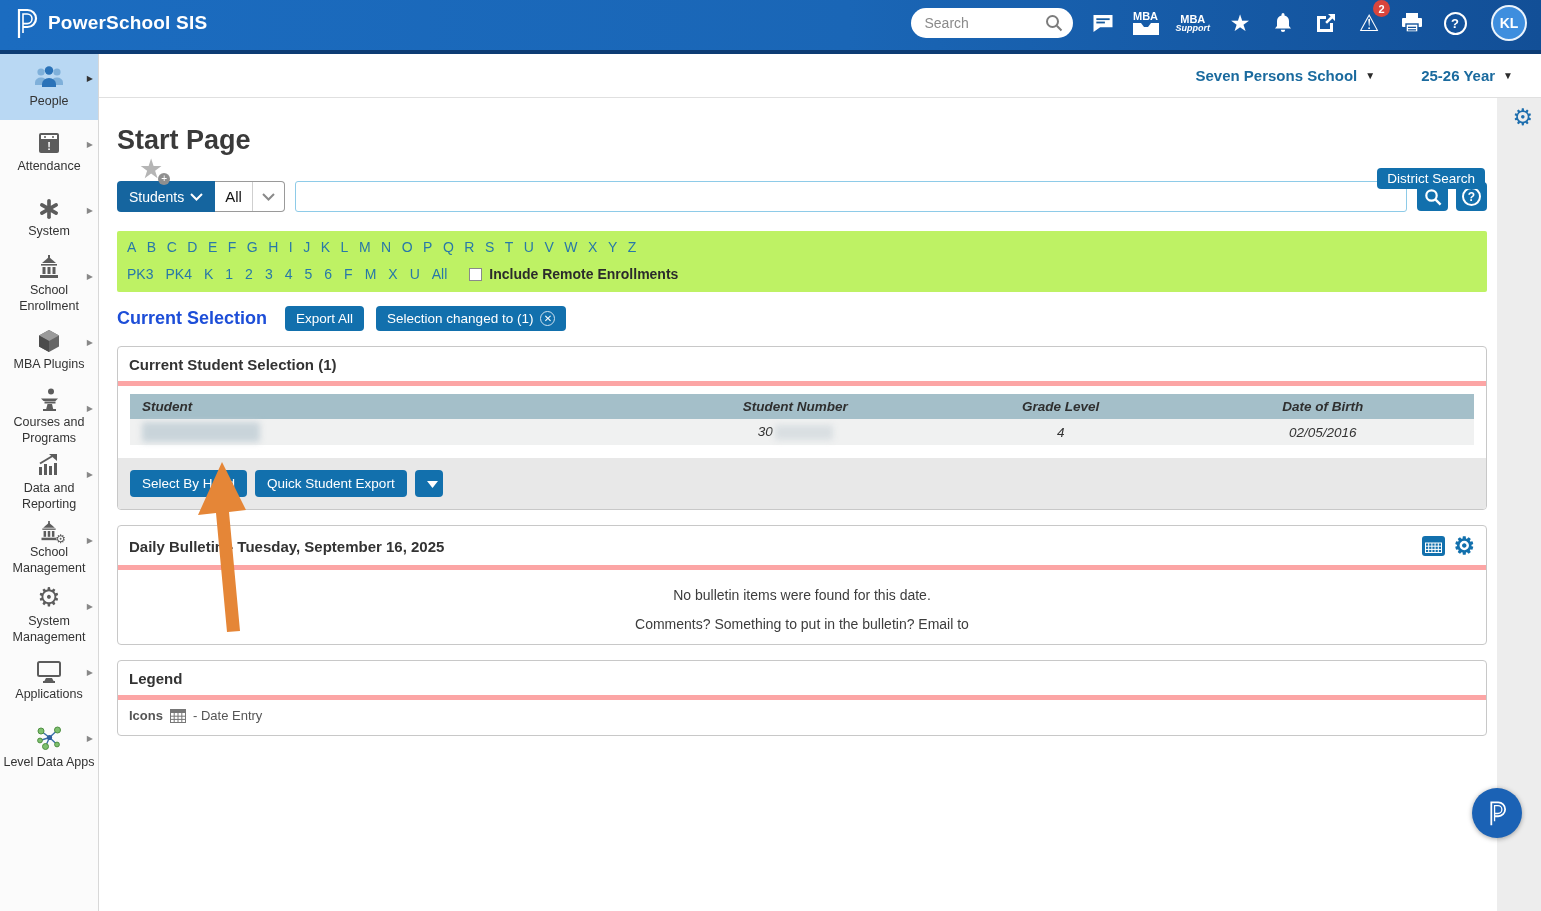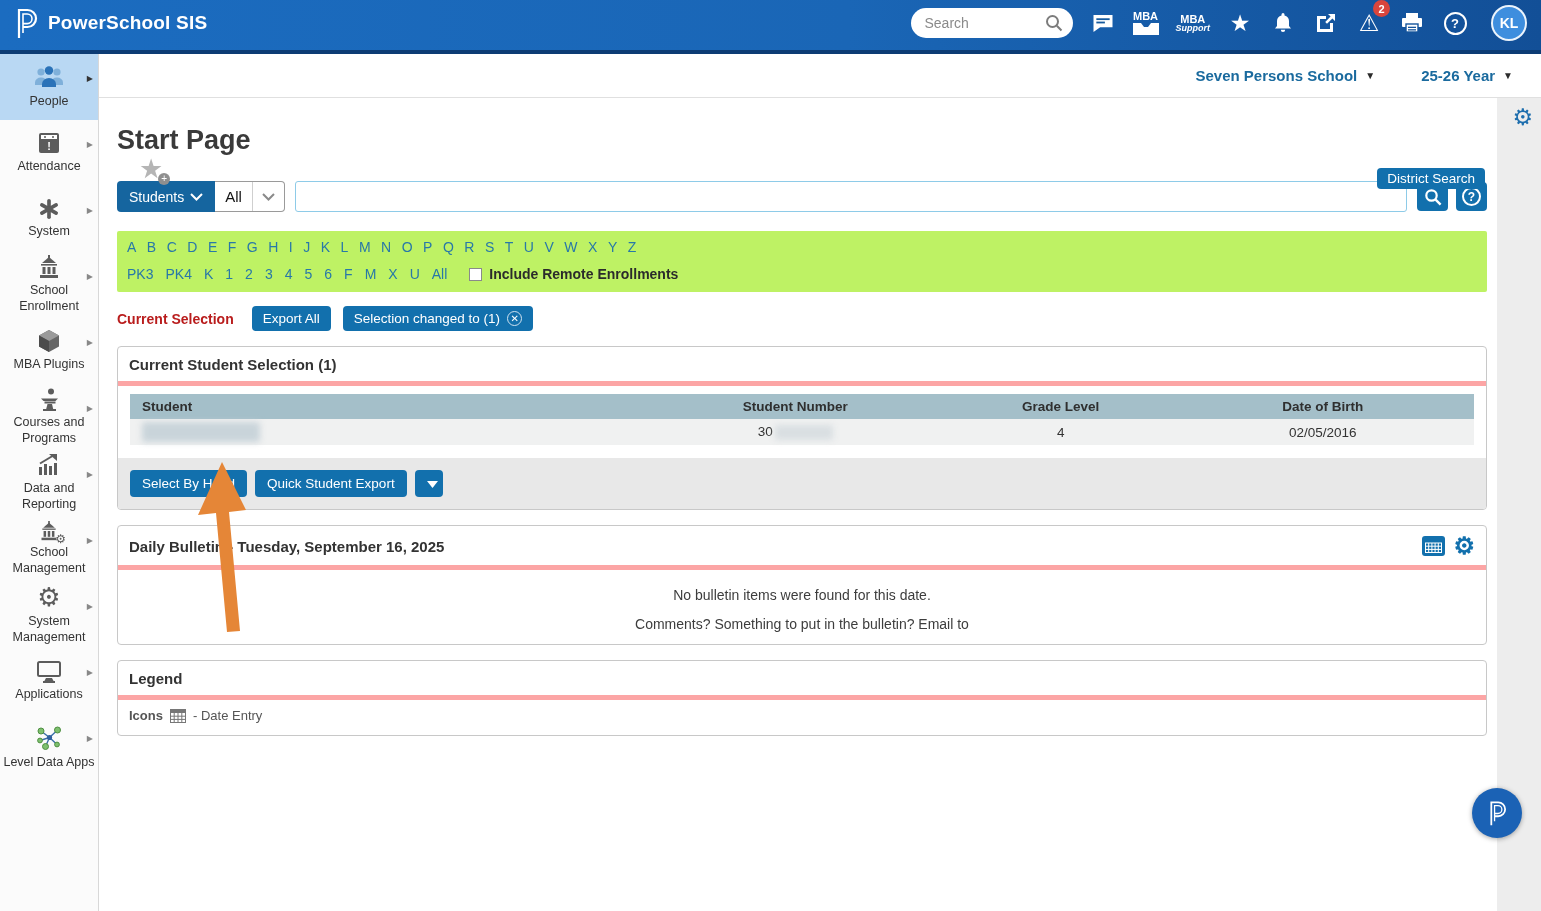--- a/index.html
+++ b/index.html
@@ -88,33 +88,33 @@
   .filter-panel { margin-top:19px; background:#bef264; border-radius:2px; padding:7px 10px 9px 10px; }
   .letters a { color:#2878a8; font-size:14px; margin-right:10.5px; }
   .grades-row { margin-top:9px; display:flex; align-items:center; }
   .grades-row a { color:#2878a8; font-size:14px; margin-right:12px; }
   .remote-chk { width:13px; height:13px; border:1px solid #8a8a8a; background:#fff; margin:0 7px 0 10px; cursor:pointer; }
   .remote-lbl { font-size:14px; font-weight:bold; color:#2b2b2b; }
   .quick-links { margin-top:10px; }
   .quick-links a { color:#2878a8; font-size:14px; margin-right:24px; }
 
   .cursel-row { margin-top:14px; display:flex; align-items:center; gap:12px; }
-  .cursel-lbl { color:#b91c1c; font-size:14px; font-weight:bold; margin-right:6px; }
+  .cursel-lbl { color:#1d4ed8; font-size:18px; font-weight:bold; margin-right:6px; }
   .chip-btn { background:#1270ad; color:#fff; font-size:13.5px; border:none; border-radius:4px;
     padding:5px 11px; cursor:pointer; display:flex; align-items:center; gap:7px; font-family:inherit; }
   .chip-x { display:inline-flex; width:15px; height:15px; border:1.5px solid #cfe2f0; border-radius:50%;
     align-items:center; justify-content:center; font-size:10px; line-height:10px; }
 
   .card { border:1px solid #c8c8c8; border-radius:4px; margin-top:15px; overflow:hidden; background:#fff; }
   .card-head { padding:9px 11px 8px 11px; font-size:15px; font-weight:bold; color:#333;
     border-bottom:5px solid #fca5a5; display:flex; align-items:center; }
   .card-head .head-icons { margin-left:auto; display:flex; align-items:center; gap:8px; }
   .blue-gear { font-size:24px; line-height:22px; color:#1270ad; cursor:pointer; }
 
-  .sel-table { width:calc(100% - 24px); margin:8px 28px 0 12px; border-collapse:collapse; }
+  .sel-table { width:calc(100% - 24px); margin:8px 28px 0 12px; border-collapse:collapse;font-style:italic; }
   .sel-table th { background:#a4bfc9; color:#2f2f2f; font-size:13.5px; font-weight:bold;
     padding:4px 12px; height:25px; }
   .sel-table th:first-child { text-align:left; }
   .sel-table td { background:#f0f1f1; font-size:13.5px; color:#333; text-align:center;
     padding:3px 12px; height:26px; }
   .sel-table td:first-child { text-align:left; }
   .redact-name { display:inline-block; width:118px; height:20px; background:#c9d4da;
     filter:blur(3px); border-radius:2px; vertical-align:middle; }
   .redact-num { display:inline-block; width:58px; height:15px; background:#d9dfe2;
     filter:blur(3px); border-radius:2px; vertical-align:middle; margin-left:2px; }

